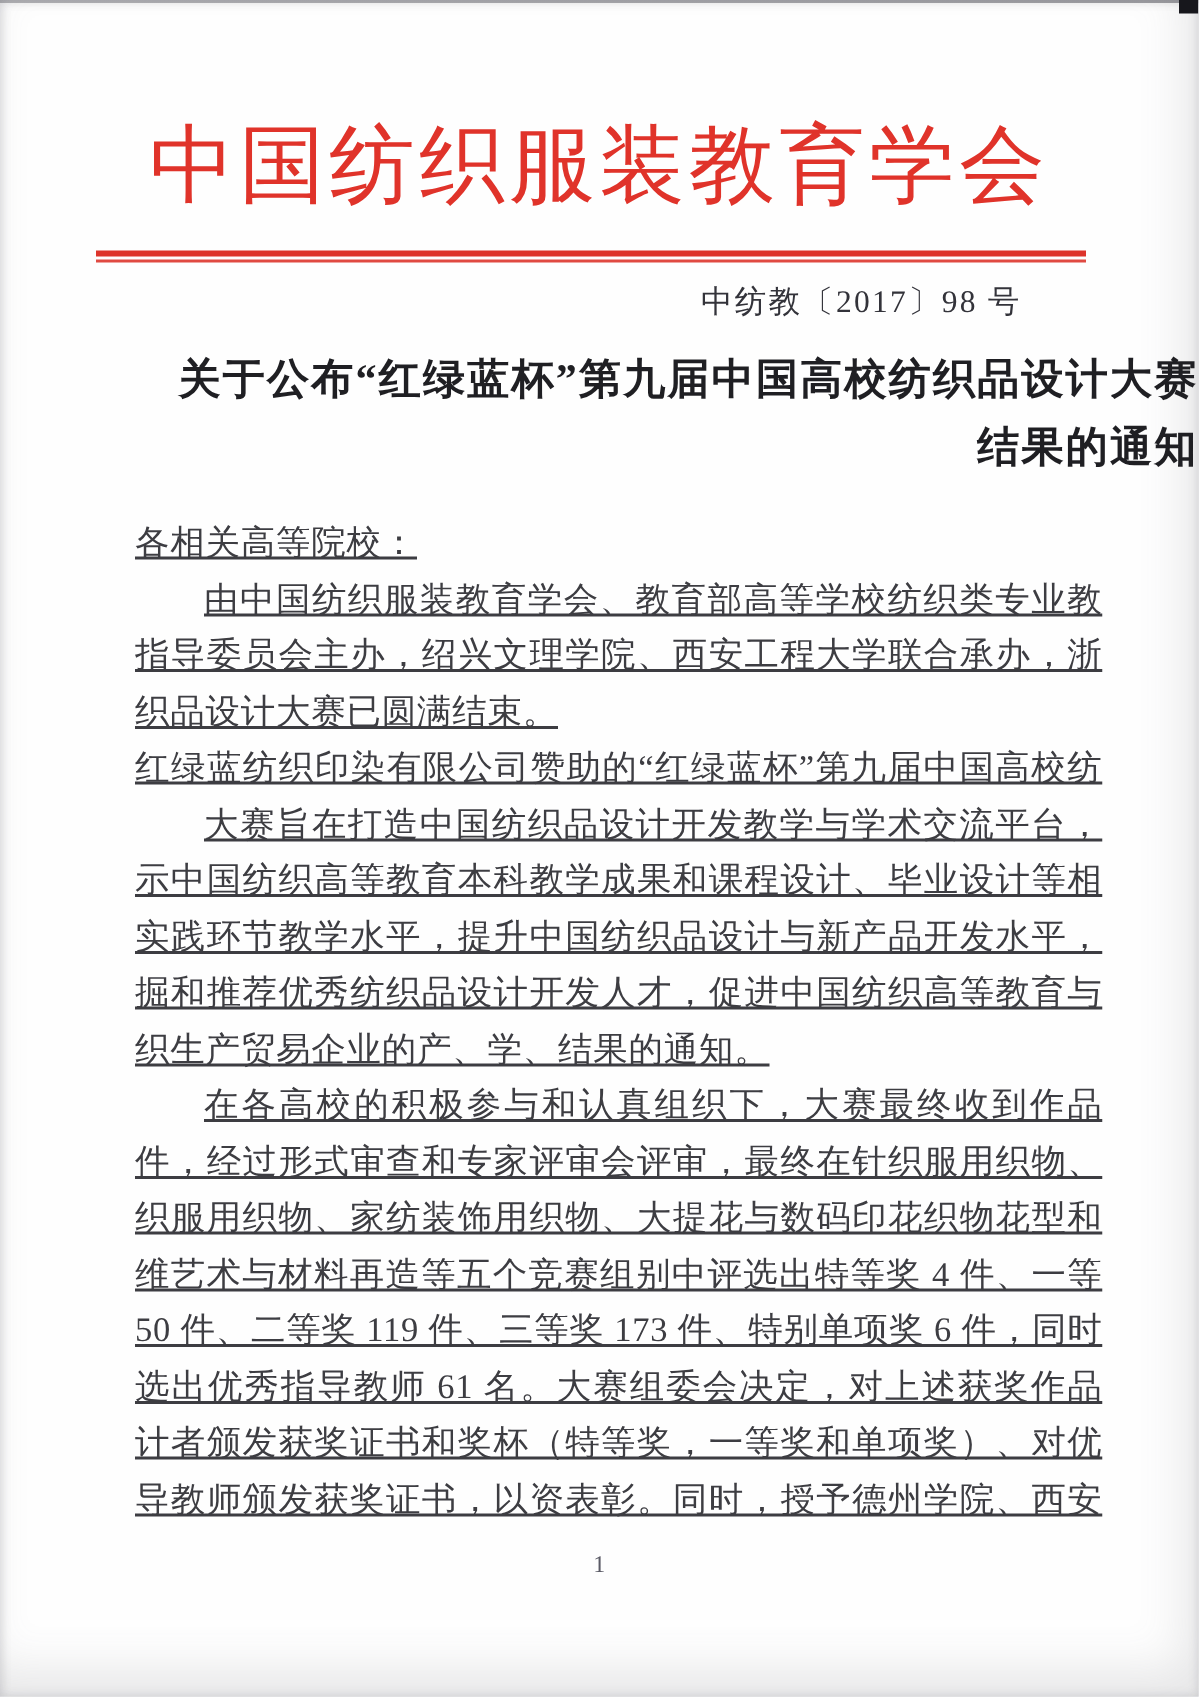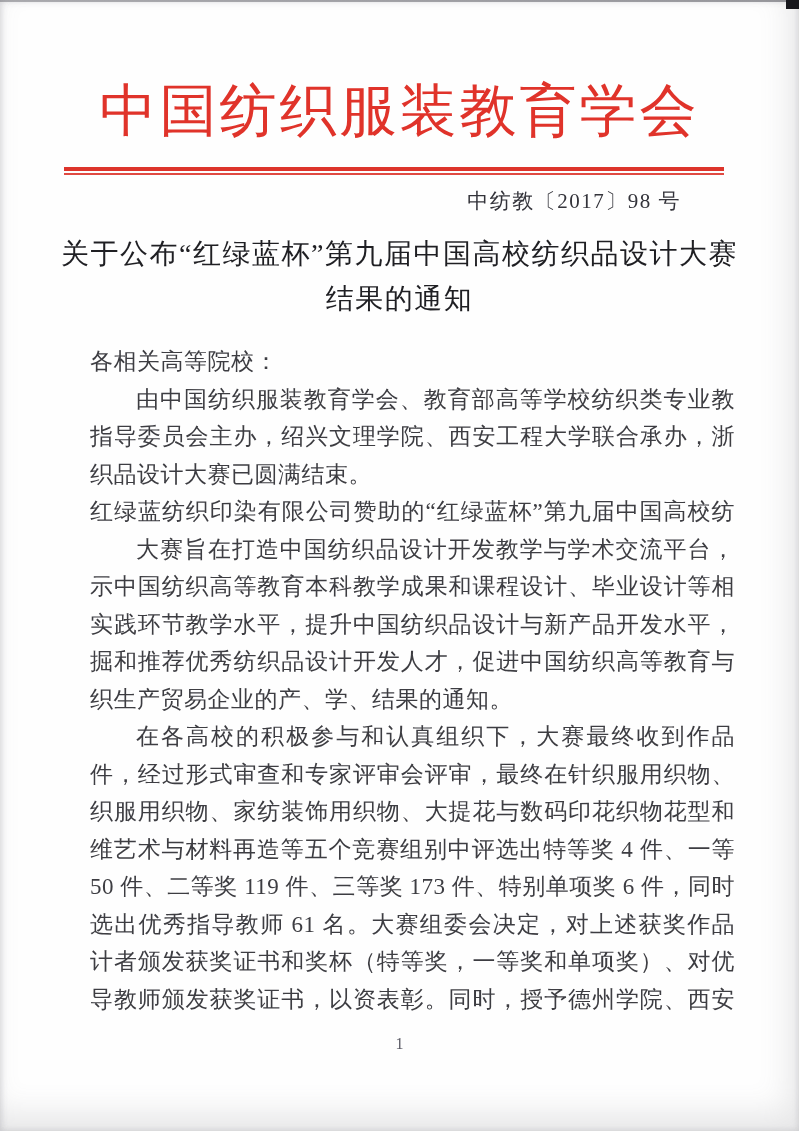--- a/index.html
+++ b/index.html
@@ -38,37 +38,37 @@
     position:absolute;top:186px;left:0;width:658px;
     text-align:right;
     color:#33333a;
     font-size:21px;line-height:30px;
     letter-spacing:1.5px;
     white-space:nowrap;
     padding-left:23px;
   }
   .doc-title{
     position:absolute;top:231px;left:0;width:100%;
-    text-align:center;
+    text-align:right;
     color:#1f1f23;
-    font-weight:normal;
+    font-weight:bold;
     font-size:28px;line-height:45px;
     letter-spacing:1.5px;
   }
   .doc-body{
     position:absolute;top:343px;left:90px;width:645px;
     color:#3d3d42;
     font-size:23px;line-height:37.5px;
     letter-spacing:0.5px;
   }
   .paragraph{margin:0;}
   .line{
     text-align:justify;
     text-align-last:justify;
-    height:37.5px;overflow:hidden;
+    height:37.5px;overflow:hidden;text-decoration:underline;
   }
   .line.indent{padding-left:46px;}
   .line.lastline{text-align-last:left;}
   .page-number{
     position:absolute;top:1034px;left:0;width:100%;
     text-align:center;
     color:#5b5b66;
     font-size:16px;line-height:20px;
   }
 </style>

